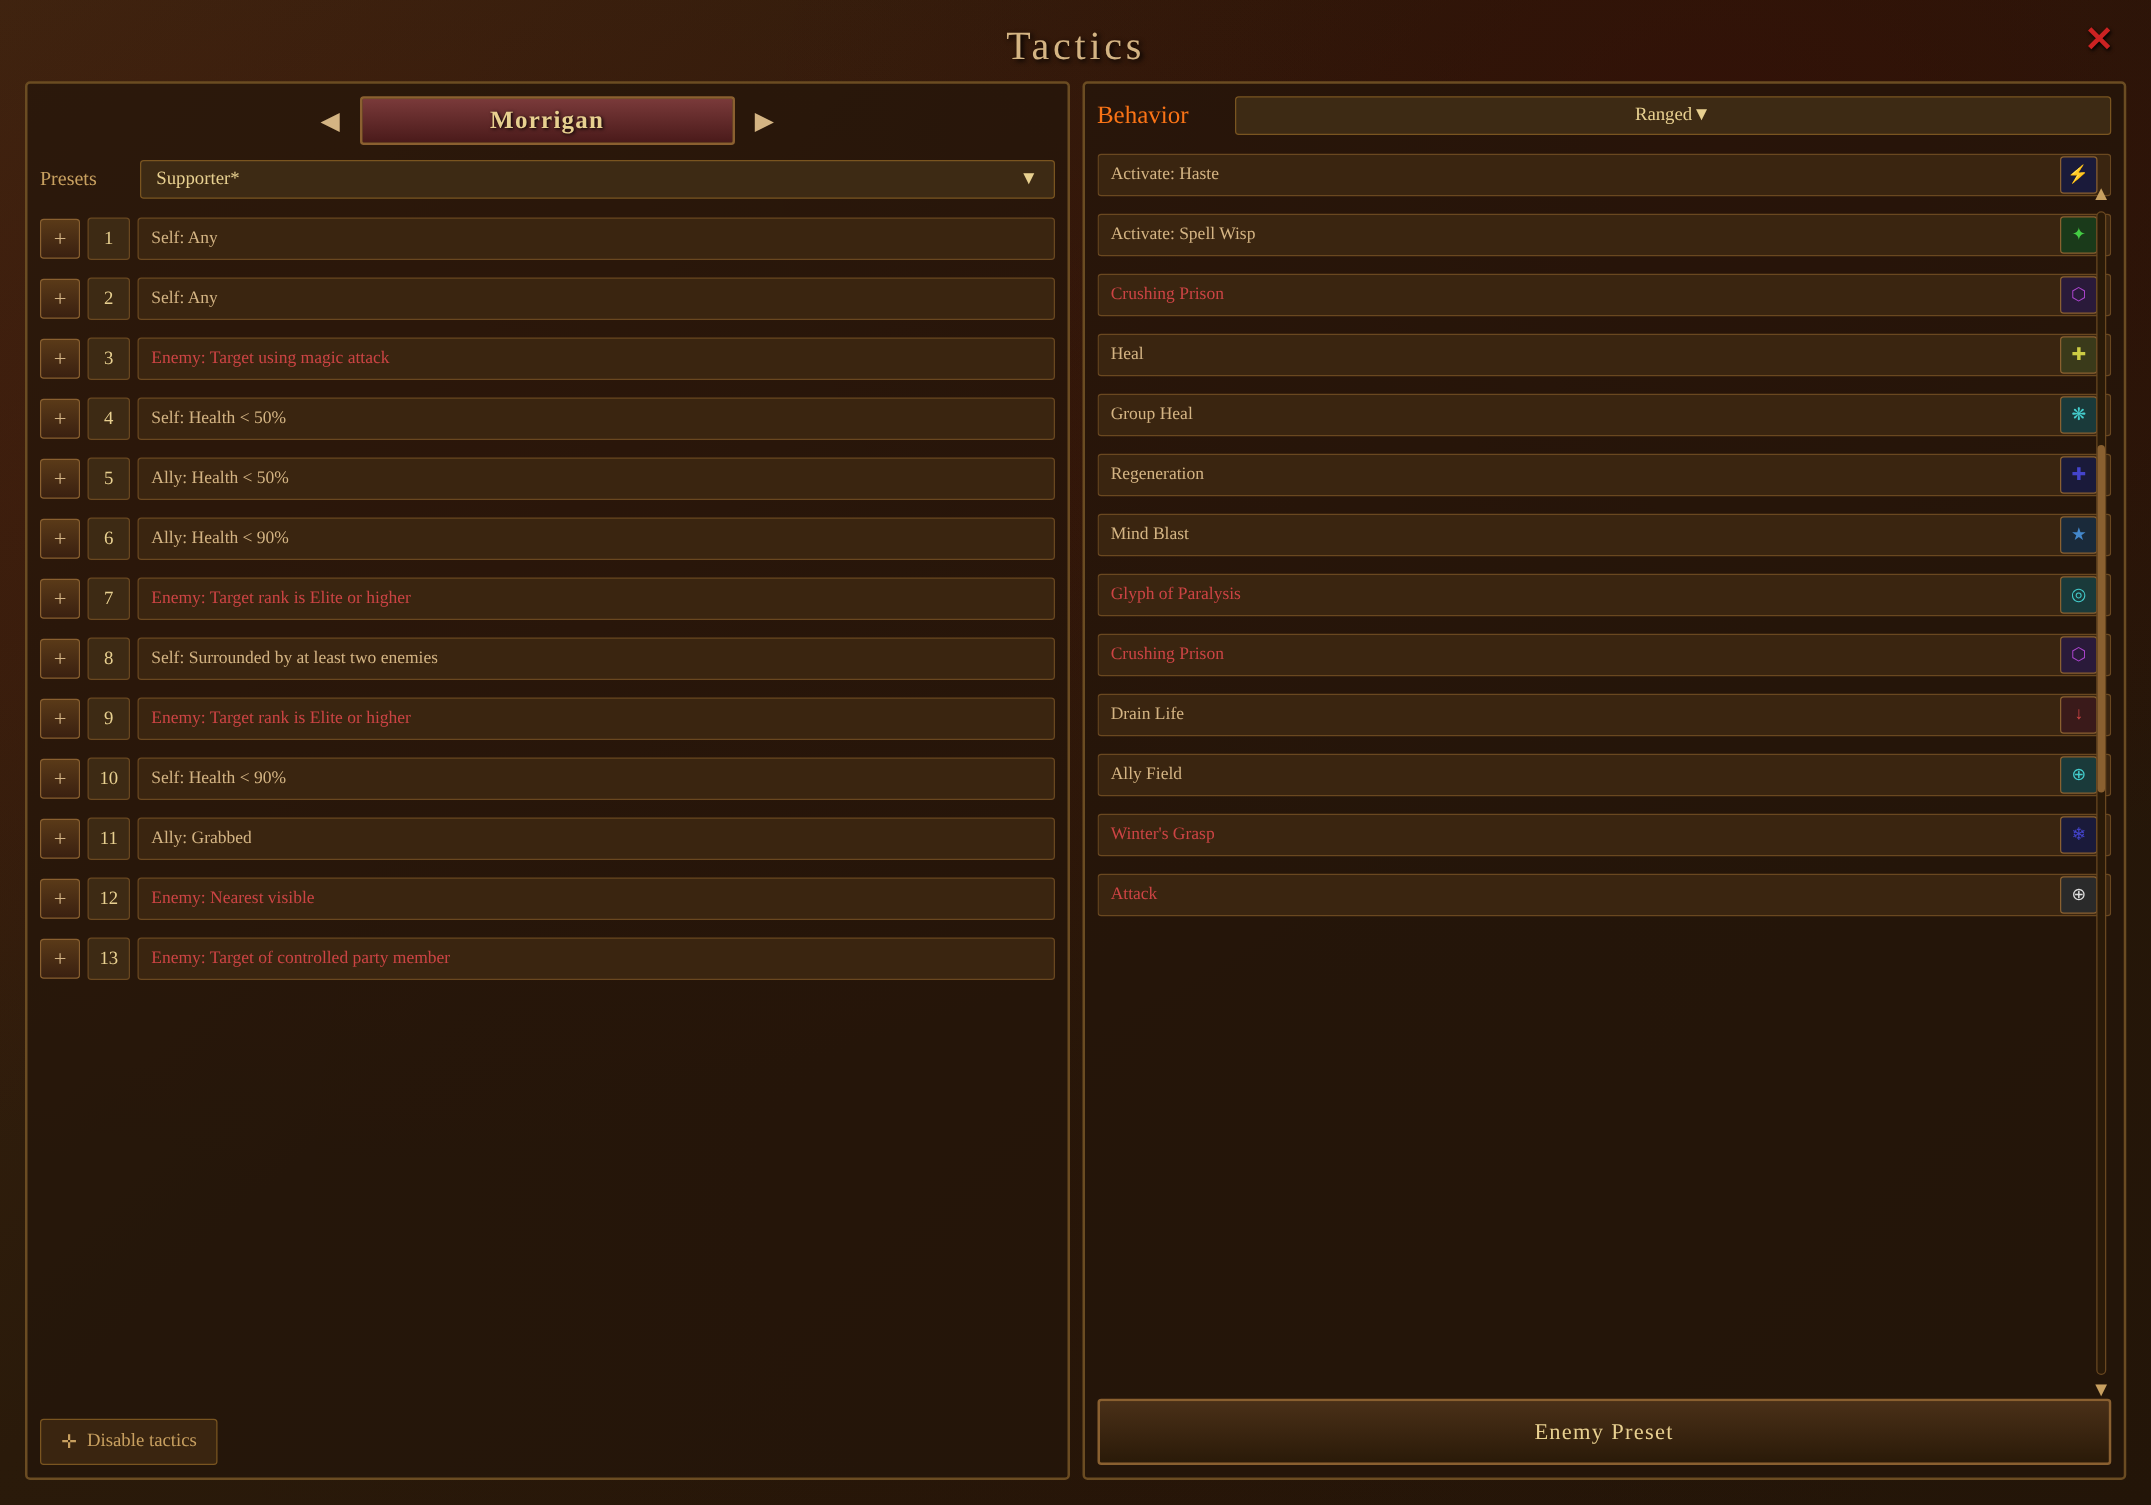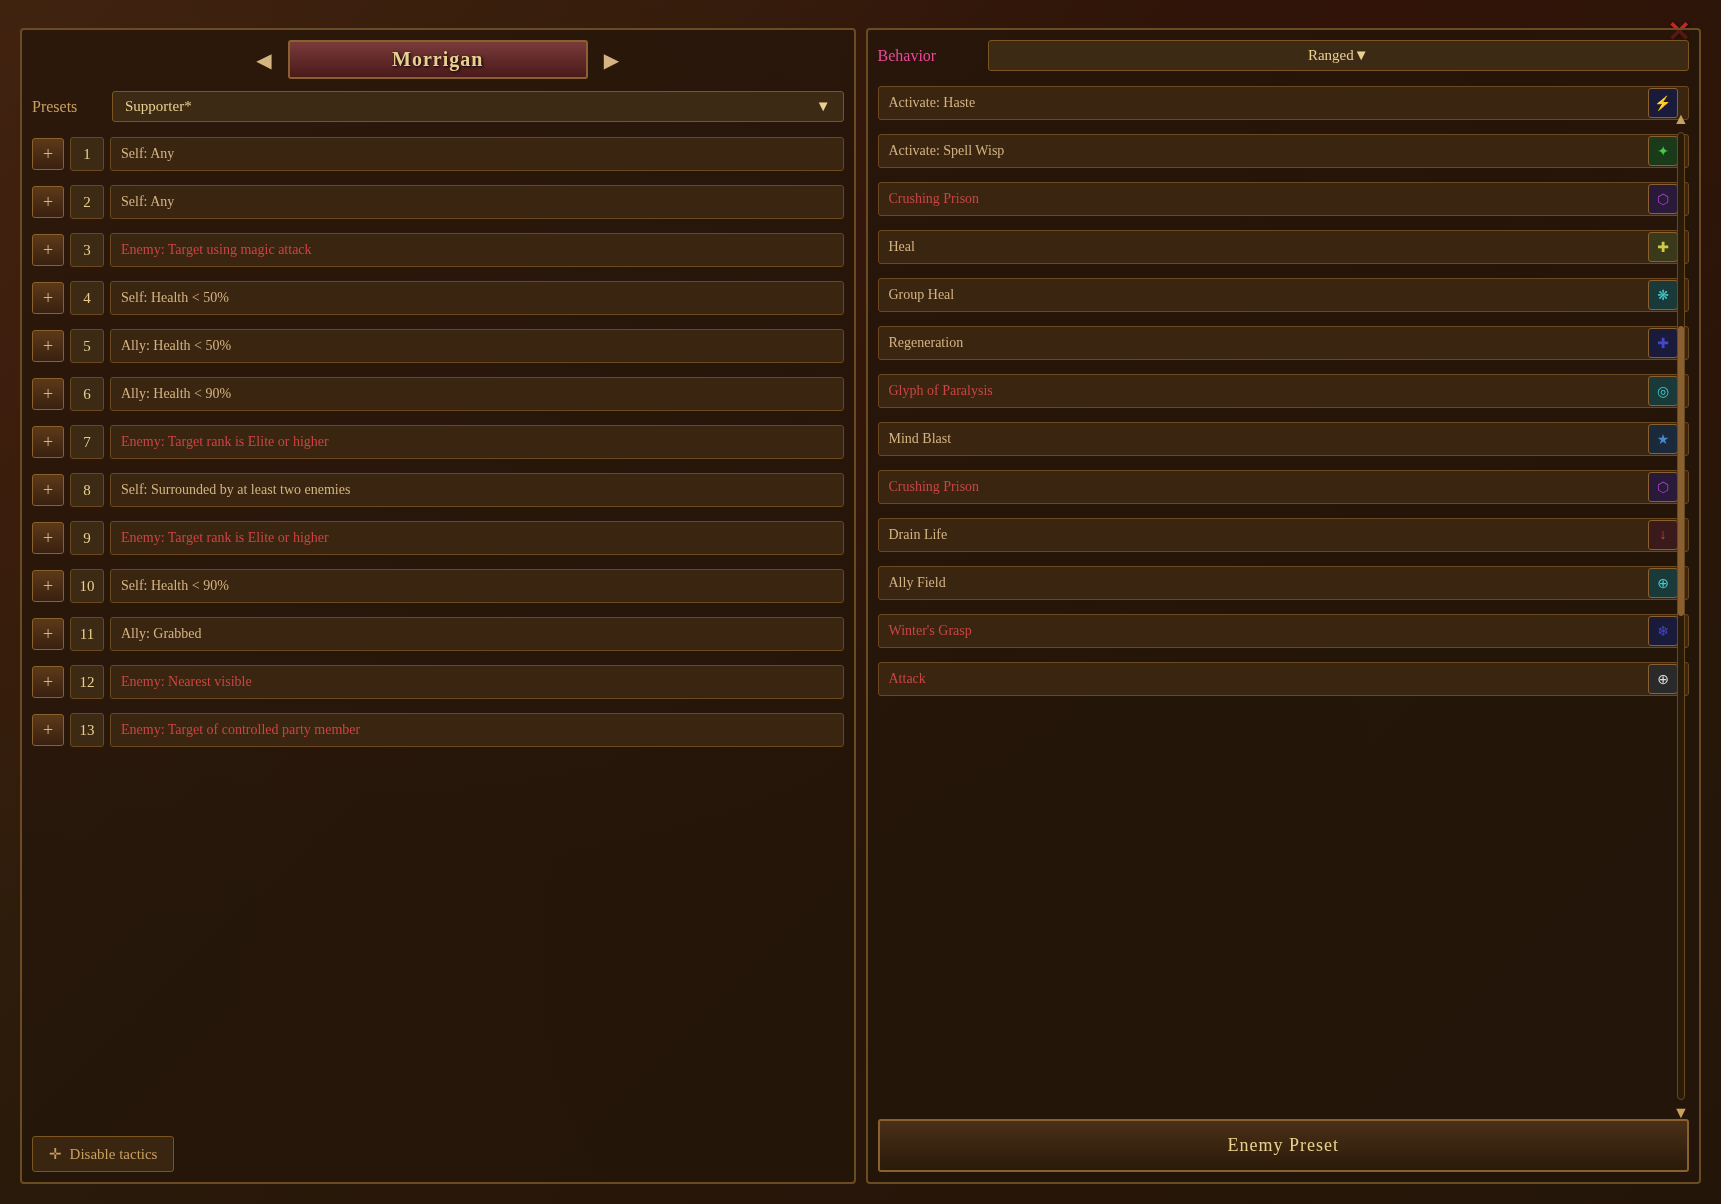--- a/index.html
+++ b/index.html
@@ -148,22 +148,22 @@
 
     
     .behavior-bar {
       display: flex;
       align-items: center;
       margin-bottom: 10px;
       gap: 10px;
     }
 
     .behavior-label {
-      color: #ec4899;
-      font-size: 16px;
+      color: #f97316;
+      font-size: 20px;
       min-width: 100px;
     }
 
     .behavior-dropdown {
       flex: 1;
       background: #3d2a14;
       border: 1px solid #7a5520;
       border-radius: 3px;
       padding: 6px 12px;
       color: #e8d090;
@@ -364,20 +364,21 @@
     }
   </style>
 </head>
 <body>
 
 <div class="bg-texture"></div>
 
 <div class="book-container">
 
   <div class="title-bar">
+    <h1>Tactics</h1>
     <div class="close-btn">✕</div>
   </div>
 
   <div class="panels">
 
     <div class="left-panel">
 
       <div class="char-selector">
         <div class="char-arrow">◀</div>
         <div class="char-name-box">Morrigan</div>
@@ -536,28 +537,28 @@
     </div>
   </div>
           <div class="tactic-row">
     <div class="action-box">
       <span class="action-text normal">Regeneration</span>
       <div class="action-icon icon-blue">✚</div>
     </div>
   </div>
           <div class="tactic-row">
     <div class="action-box">
+      <span class="action-text normal">Mind Blast</span>
+      <div class="action-icon icon-dark-blue">★</div>
+    </div>
+  </div>
+          <div class="tactic-row">
+    <div class="action-box">
       <span class="action-text red">Glyph of Paralysis</span>
       <div class="action-icon icon-teal">◎</div>
-    </div>
-  </div>
-          <div class="tactic-row">
-    <div class="action-box">
-      <span class="action-text normal">Mind Blast</span>
-      <div class="action-icon icon-dark-blue">★</div>
     </div>
   </div>
           <div class="tactic-row">
     <div class="action-box">
       <span class="action-text red">Crushing Prison</span>
       <div class="action-icon icon-purple">⬡</div>
     </div>
   </div>
           <div class="tactic-row">
     <div class="action-box">

